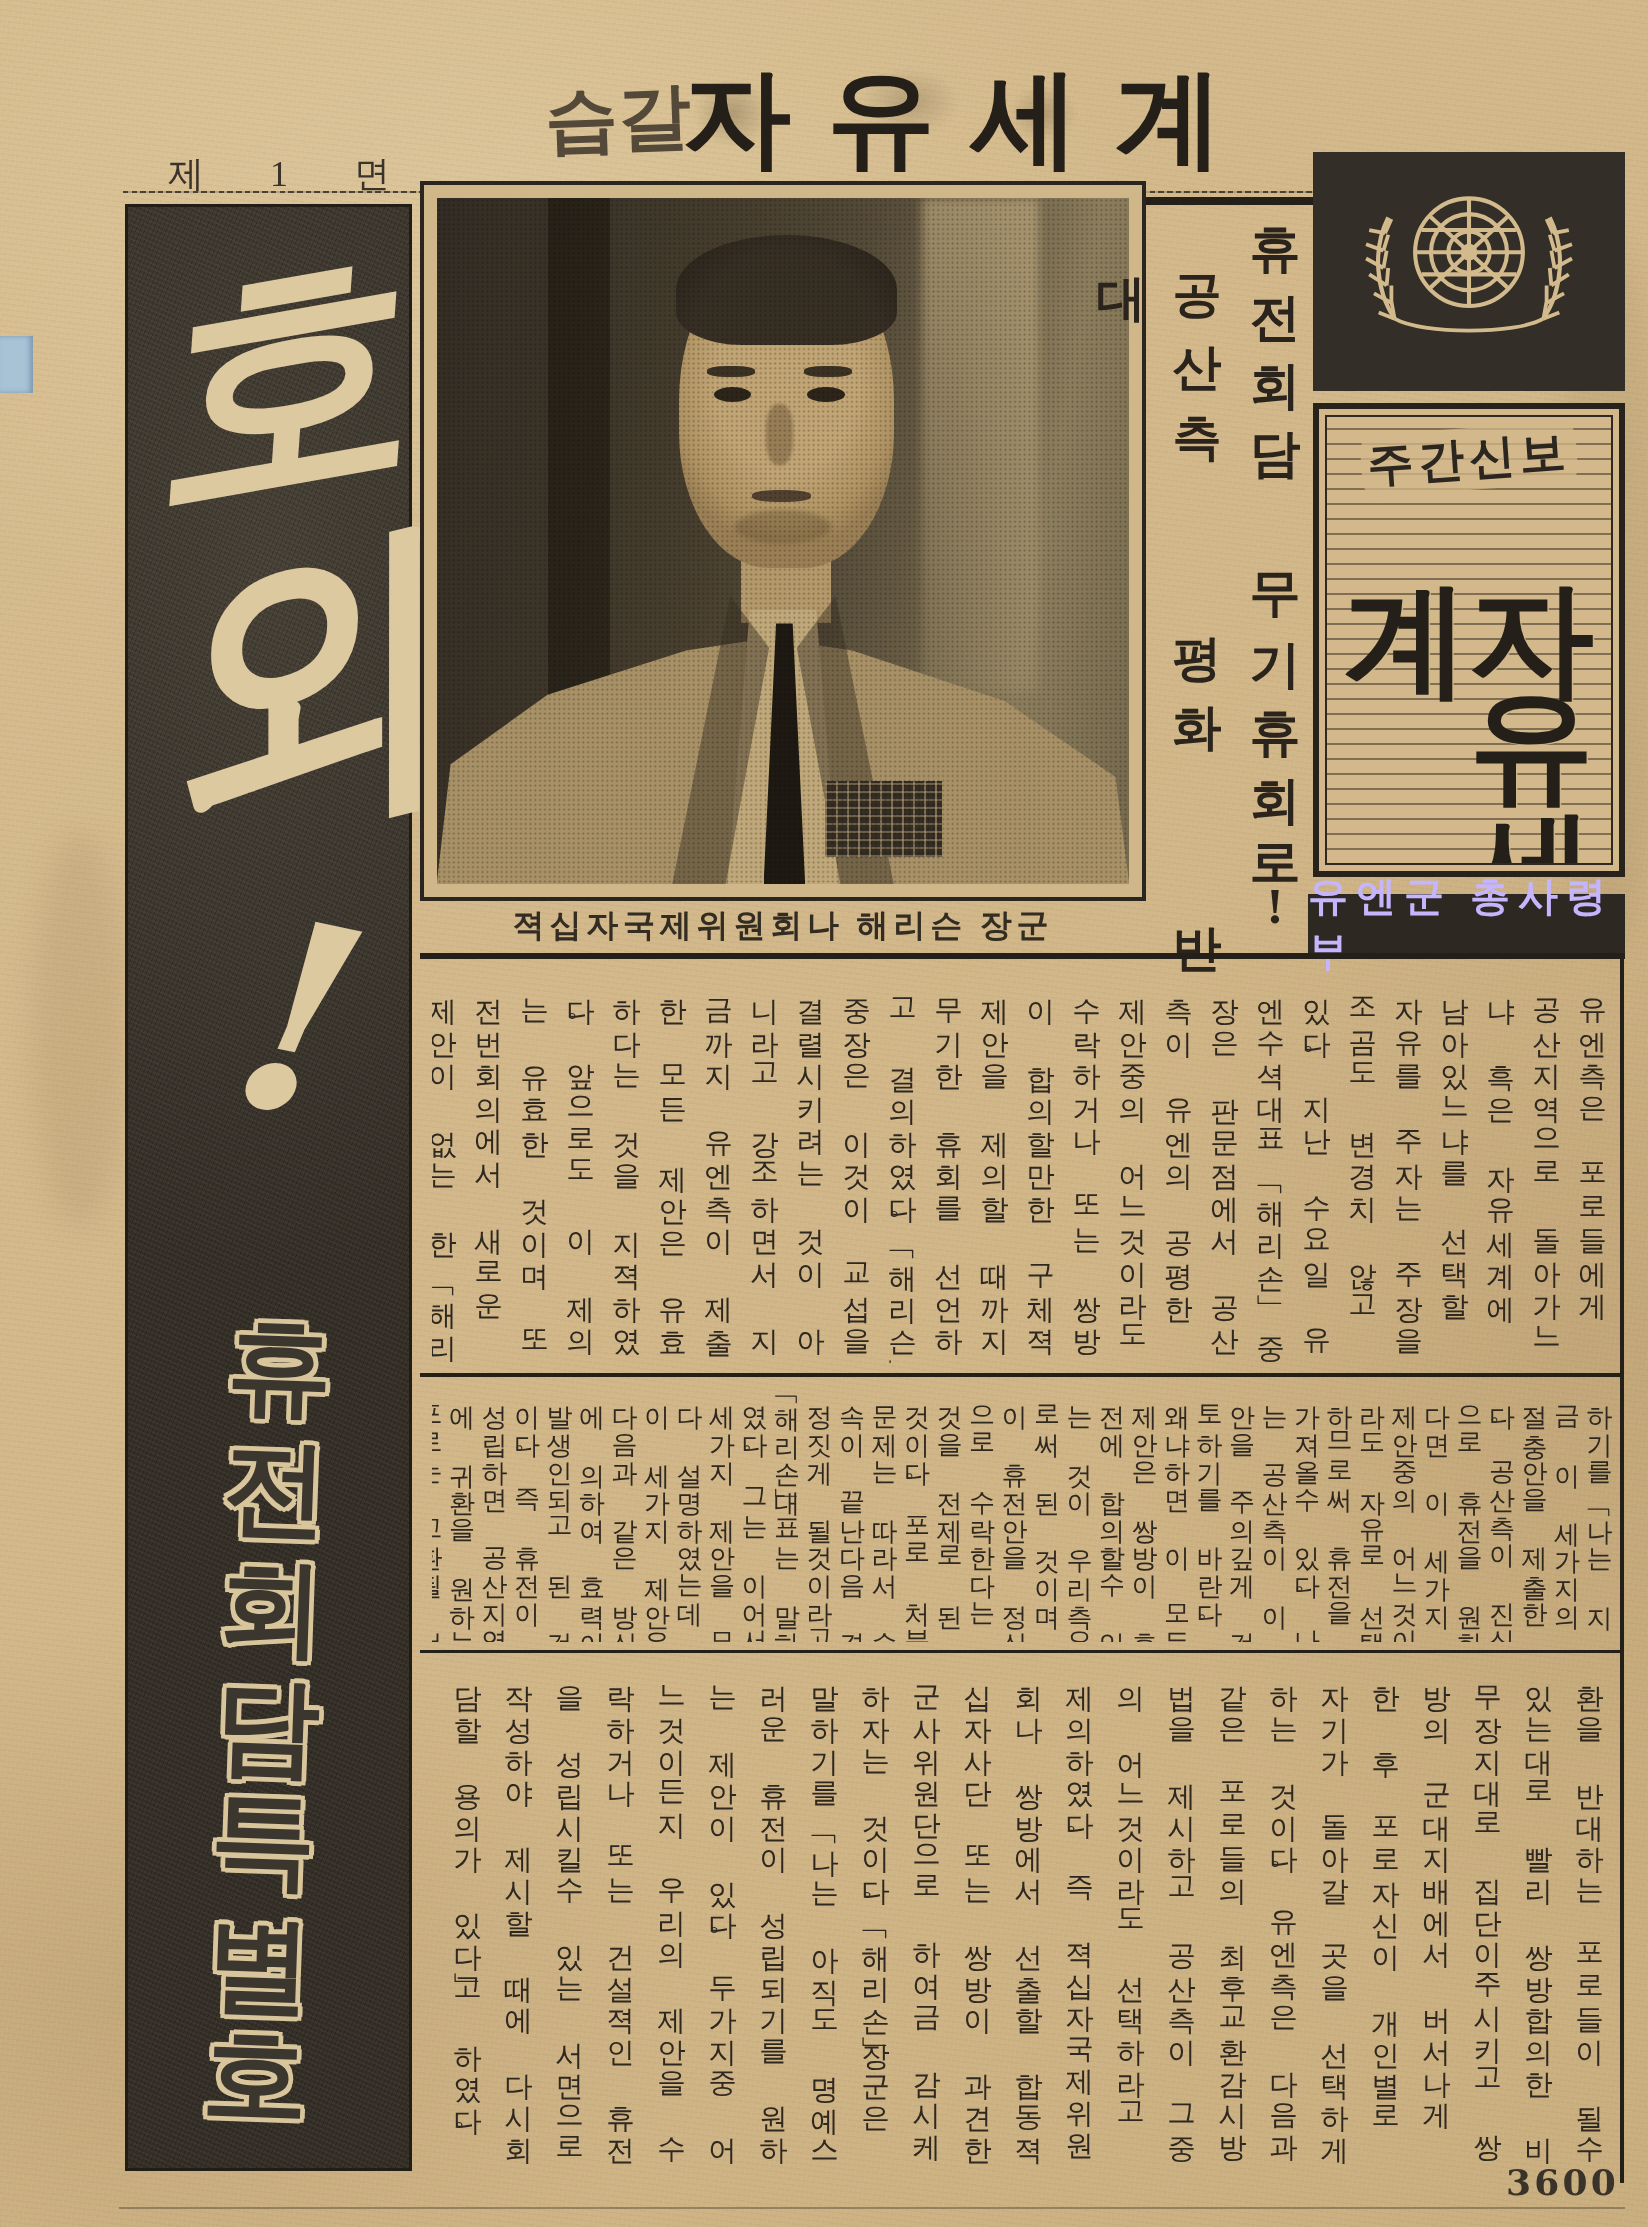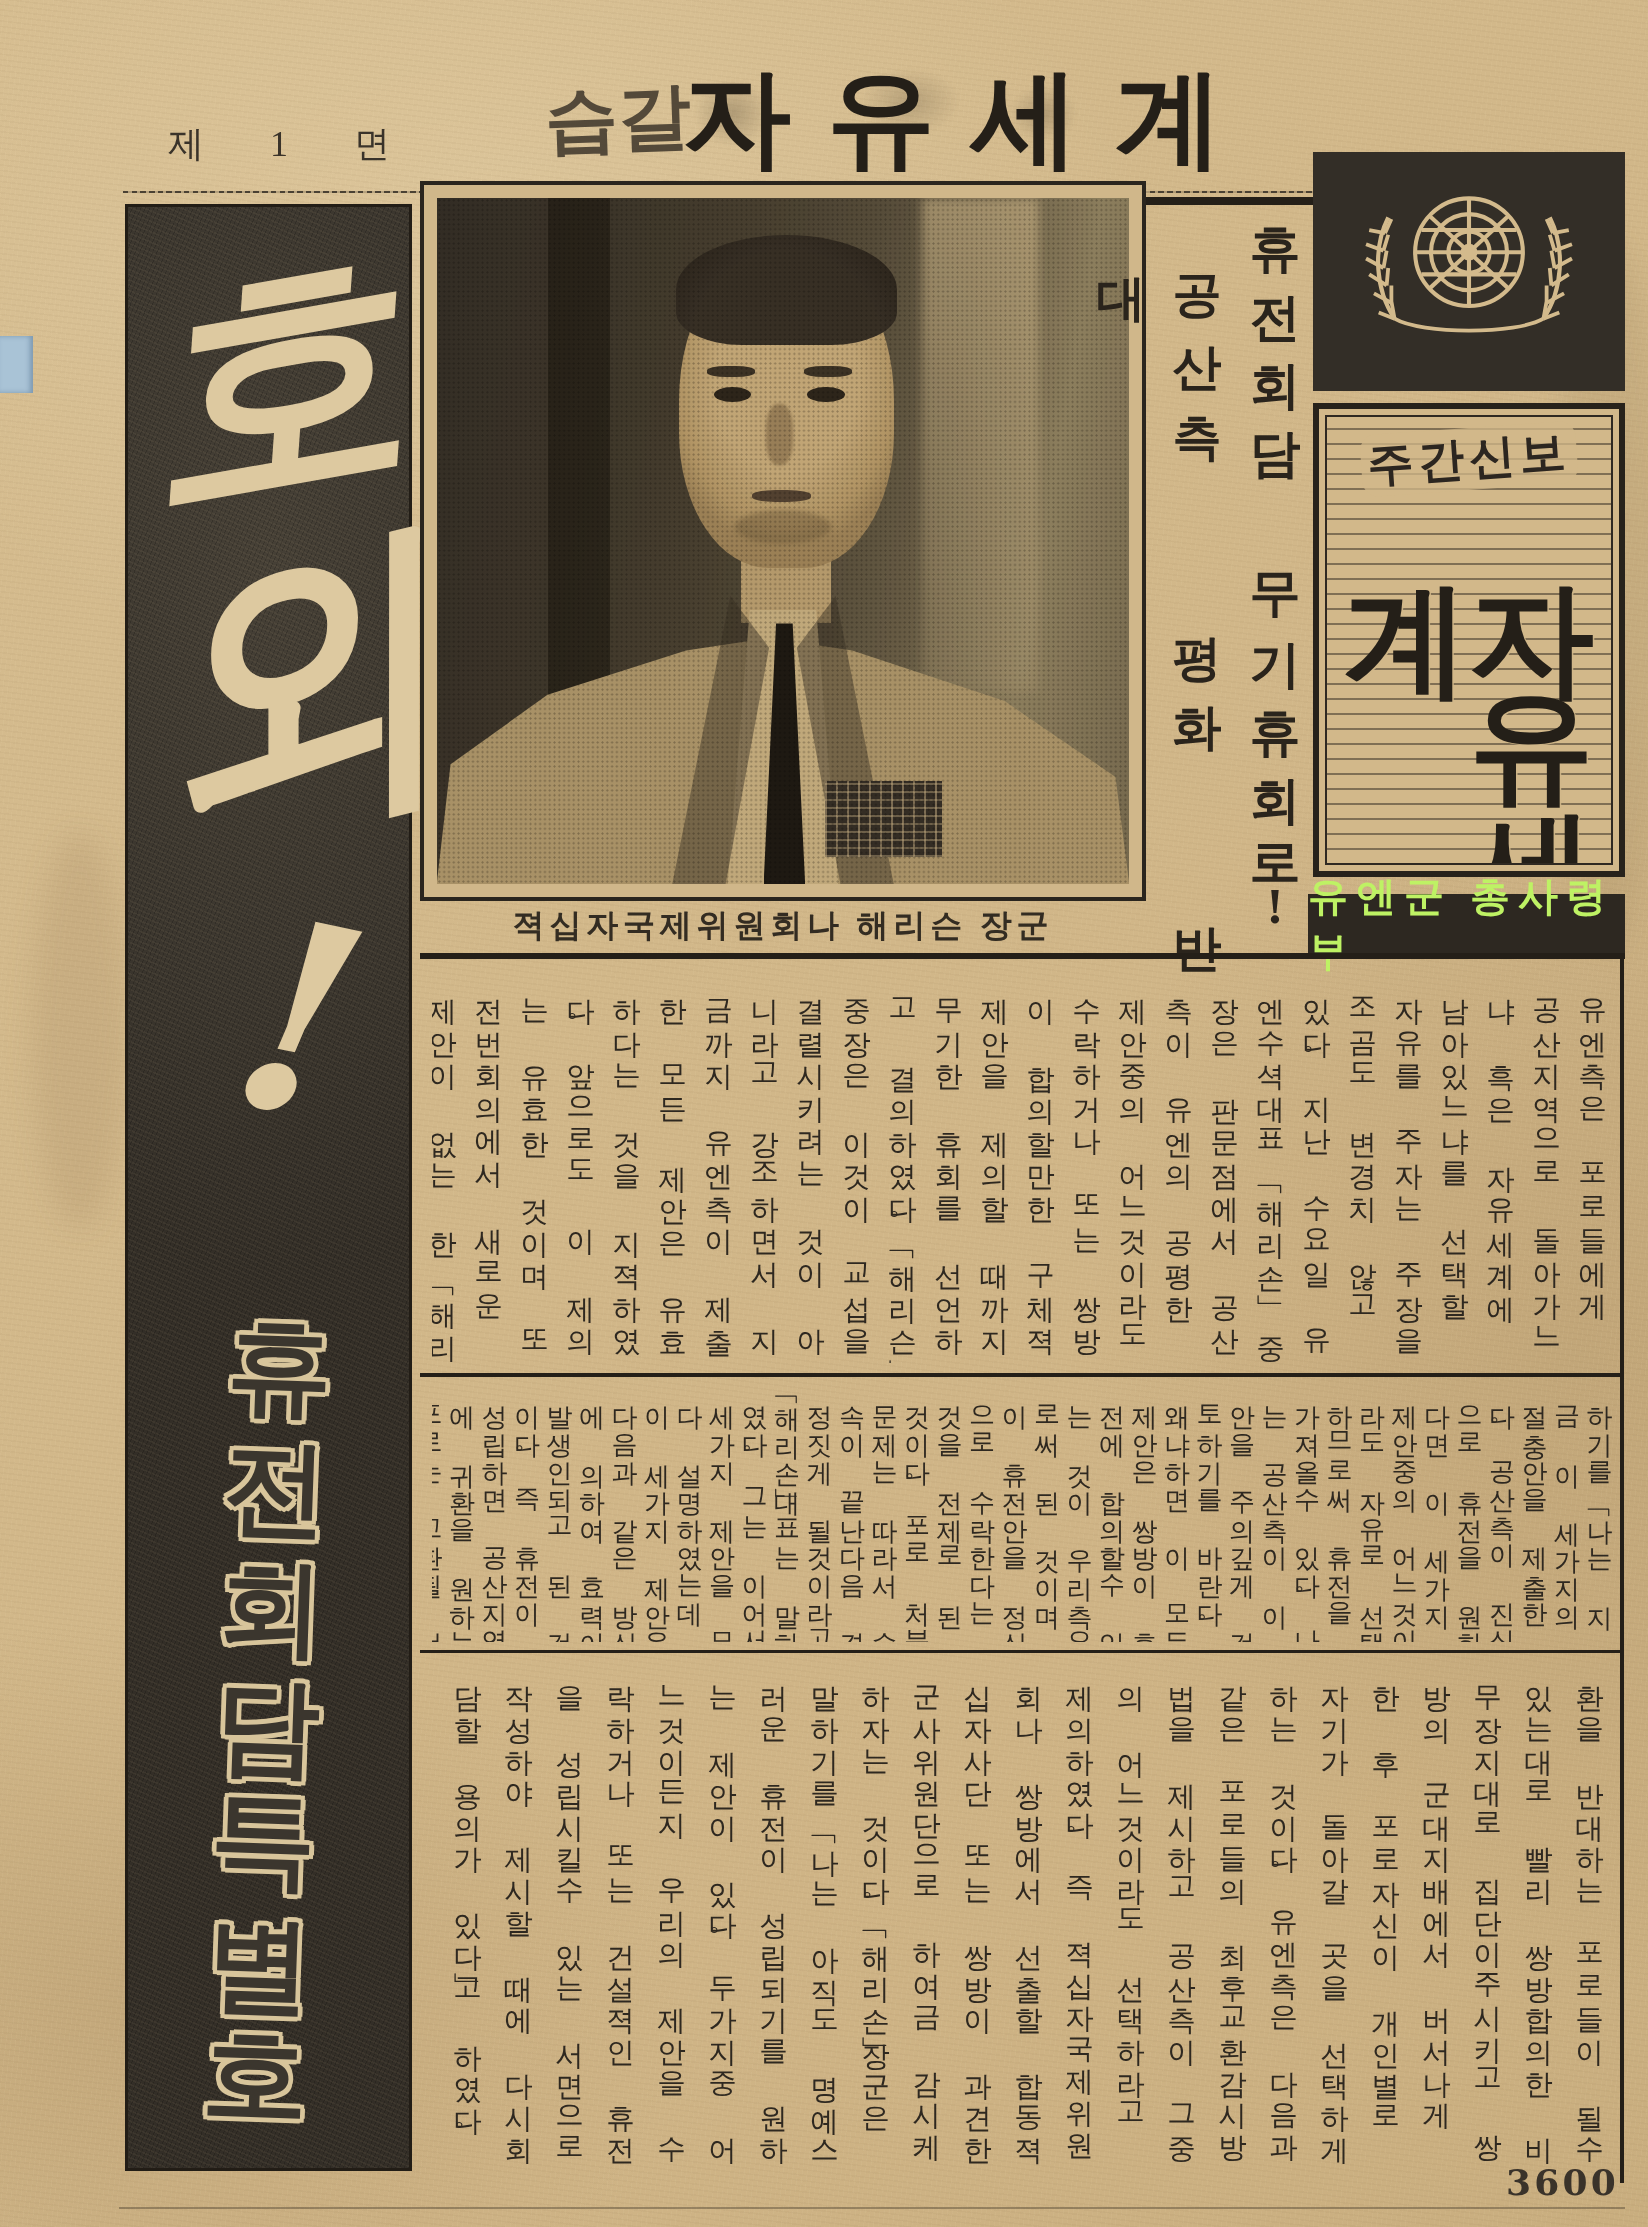--- a/index.html
+++ b/index.html
@@ -12,21 +12,21 @@
       linear-gradient(135deg,#d6bd90 0%,#d2b88a 40%,#cfb486 70%,#c9ae7f 100%);
     font-family:"Liberation Serif","DejaVu Serif",serif;
     color:#2b251d;
   }
   .tex{position:absolute;inset:0;pointer-events:none;
     background-image:repeating-linear-gradient(7deg,rgba(120,95,60,.05) 0 1.6px,rgba(0,0,0,0) 1.6px 5.5px),
                      repeating-linear-gradient(97deg,rgba(255,240,200,.05) 0 0.8px,rgba(0,0,0,0) 0.8px 4.8px);}
   .stain{position:absolute;border-radius:50%;pointer-events:none;}
 
   
-  .edition{position:absolute;left:168px;top:120px;font-size:36px;letter-spacing:28.5px;color:#3a332a;}
+  .edition{position:absolute;left:168px;top:150px;font-size:36px;letter-spacing:28.5px;color:#3a332a;}
   .stamp{position:absolute;left:545px;top:70px;font-size:73px;font-weight:bold;color:#463d30;
     transform:rotate(-2deg);opacity:.9;}
   .stamp-ghost{position:absolute;left:666px;top:48px;width:444px;height:119px;pointer-events:none;
     background:radial-gradient(ellipse 55px 48px at 15% 55%,rgba(70,58,40,.28),transparent 70%),
                radial-gradient(ellipse 71px 48px at 55% 45%,rgba(70,58,40,.22),transparent 70%),
                radial-gradient(ellipse 48px 40px at 85% 55%,rgba(70,58,40,.25),transparent 70%);
     filter:blur(1.6px);}
   .masttitle{position:absolute;left:683px;top:46px;font-size:108px;font-weight:bold;
     letter-spacing:36px;color:#241f18;white-space:nowrap;}
   .rule-thin-top{position:absolute;left:123px;top:191px;width:1502px;height:2.4px;
@@ -112,21 +112,21 @@
   .mast-inner{position:relative;width:100%;height:100%;box-sizing:border-box;border:2.4px solid #2f2922;
     background-image:repeating-linear-gradient(0deg,transparent 0 12.7px,rgba(45,38,30,.5) 12.7px 15px);
     display:flex;flex-direction:column;align-items:center;overflow:hidden;}
   .mast-weekly{margin-top:11px;font-size:46px;font-weight:bold;color:#2c2620;transform:rotate(-4deg);
     letter-spacing:4.8px;background:rgba(210,184,138,.75);padding:0 6.3px;border-radius:16px;}
   .mast-vtitle{flex:1;writing-mode:vertical-rl;text-orientation:upright;font-size:125px;font-weight:bold;
     color:#241f18;letter-spacing:-11px;line-height:1;margin-top:1.6px;
     text-shadow:1.6px 1.6px 0 rgba(210,184,138,.9);}
   .pub-bar{position:absolute;left:1308px;top:894px;width:317px;height:59px;background:#2d2821;
     display:flex;align-items:center;justify-content:center;font-size:40px;font-weight:bold;
-    letter-spacing:8px;color:#bef264;}
+    letter-spacing:8px;color:#c4b5fd;}
 
   
   .rule{position:absolute;background:#241f18;}
   .r-photo{left:420px;top:953px;width:1205px;height:6.3px;}
   .r-b1{left:420px;top:1373px;width:1203px;height:4px;}
   .r-b2{left:420px;top:1650px;width:1203px;height:3.2px;}
   .r-right{left:1620px;top:953px;width:4px;height:1230px;}
   .r-bottom{left:119px;top:2207px;width:1506px;height:2.4px;background:rgba(66,55,40,.4);}
 
   

